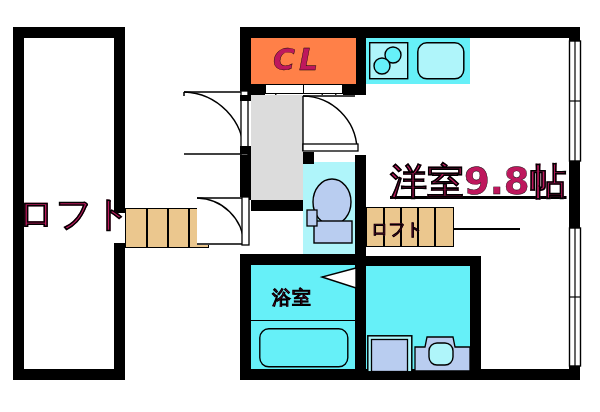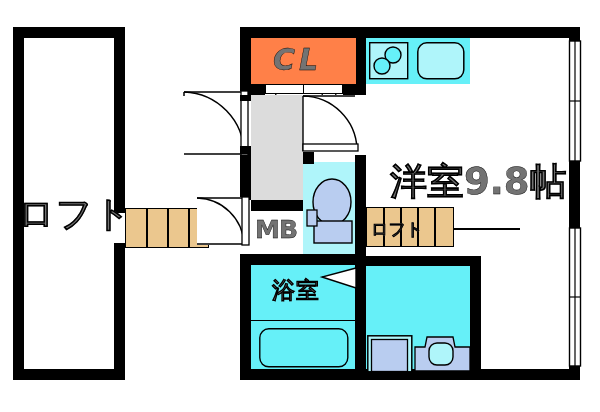--- a/index.html
+++ b/index.html
@@ -8,21 +8,21 @@
     width:600px;height:412px;
     background:#ffffff;
     font-family:"DejaVu Sans","Liberation Sans",sans-serif;
     overflow:hidden;
   }
   .wall{position:absolute;background:#000000;}
   .room{position:absolute;}
   .lbl{
     position:absolute;
     font-weight:bold;
-    color:#737373;
+    color:#be185d;
     white-space:nowrap;
     line-height:1;
     -webkit-text-stroke:0.4px #000;
   }
   .fix{position:absolute;box-sizing:border-box;}
   svg{position:absolute;overflow:visible;}
 </style>
 </head>
 <body>
 
@@ -114,48 +114,47 @@
 
   <svg style="left:197px;top:197px;width:56px;height:52px;">
     <rect x="0" y="0" width="50" height="48" fill="#FFFFFF" stroke="none"></rect>
     <line x1="0" y1="1" x2="46" y2="1" stroke="#000" stroke-width="1.5"></line>
     <path d="M0,1 A48,48 0 0 1 47,47" fill="none" stroke="#000" stroke-width="1.4"></path>
     <line x1="0" y1="47" x2="47" y2="47" stroke="#000" stroke-width="1.4"></line>
     <rect x="45" y="0" width="7" height="48" fill="#FFFFFF" stroke="#000" stroke-width="1.3"></rect>
   </svg>
 
   <div class="room" style="left:251px;top:211px;width:52px;height:43px;background:#FFFFFF;border:0;"></div>
-  <div class="lbl" style="left:255px;top:217px;font-size:25px;letter-spacing:-1px;">MB</div>
   <div class="wall" style="left:303px;top:211px;width:11px;height:43px;"></div>
   <div class="wall" style="left:251px;top:254px;width:63px;height:11px;"></div>
 
   <div class="room" style="left:303px;top:162px;width:57px;height:92px;background:#AFF5FA;"></div>
   <div class="wall" style="left:303px;top:155px;width:11px;height:9px;"></div>
   <div class="wall" style="left:355px;top:155px;width:11px;height:110px;"></div>
   <div class="wall" style="left:303px;top:254px;width:63px;height:11px;"></div>
   <svg style="left:306px;top:172px;width:52px;height:78px;">
     <ellipse cx="26" cy="30" rx="19" ry="23" fill="#B9CDF0" stroke="#000" stroke-width="1.4"></ellipse>
     <rect x="8" y="49" width="38" height="22" fill="#B9CDF0" stroke="#000" stroke-width="1.4"></rect>
     <rect x="1" y="38" width="10" height="16" fill="#B9CDF0" stroke="#000" stroke-width="1.3"></rect>
   </svg>
 
-  <div class="lbl" style="left:390px;top:163px;font-size:37px;letter-spacing:0px;">洋室9.8帖</div>
+  <div class="lbl" style="left:390px;top:163px;font-size:37px;letter-spacing:0px;text-decoration:underline;">洋室9.8帖</div>
 
   <div class="fix" style="left:366px;top:207px;width:88px;height:40px;background:#EBC78E;border:1.6px solid #000;"></div>
   <div class="fix" style="left:383px;top:207px;width:1.6px;height:40px;background:#000;"></div>
   <div class="fix" style="left:400px;top:207px;width:1.6px;height:40px;background:#000;"></div>
   <div class="fix" style="left:417px;top:207px;width:1.6px;height:40px;background:#000;"></div>
   <div class="fix" style="left:434px;top:207px;width:1.6px;height:40px;background:#000;"></div>
   <div class="lbl" style="left:371px;top:221px;font-size:17px;">ロフト</div>
   <div class="fix" style="left:454px;top:228px;width:66px;height:1.6px;background:#000;"></div>
 
   <div class="fix" style="left:366px;top:256px;width:94px;height:0;border-top:2.4px dashed #000;"></div>
 
   <div class="room" style="left:251px;top:265px;width:104px;height:104px;background:#66F0F8;"></div>
-  <div class="lbl" style="left:272px;top:279px;font-size:23px;letter-spacing:1px;">浴室</div>
+  <div class="lbl" style="left:272px;top:288px;font-size:19px;letter-spacing:1px;">浴室</div>
   <div class="fix" style="left:251px;top:320px;width:104px;height:1.4px;background:#000;"></div>
   <svg style="left:259px;top:328px;width:90px;height:40px;">
     <rect x="0.8" y="0.8" width="88" height="38" rx="9" ry="9" fill="#66F0F8" stroke="#000" stroke-width="1.4"></rect>
   </svg>
   <div class="wall" style="left:355px;top:265px;width:11px;height:104px;"></div>
   <svg style="left:320px;top:266px;width:40px;height:26px;">
     <path d="M36,2 L2,11 L36,22 Z" fill="#FFFFFF" stroke="#000" stroke-width="1.4"></path>
   </svg>
 
   <div class="room" style="left:366px;top:265px;width:104px;height:104px;background:#66F0F8;"></div>

